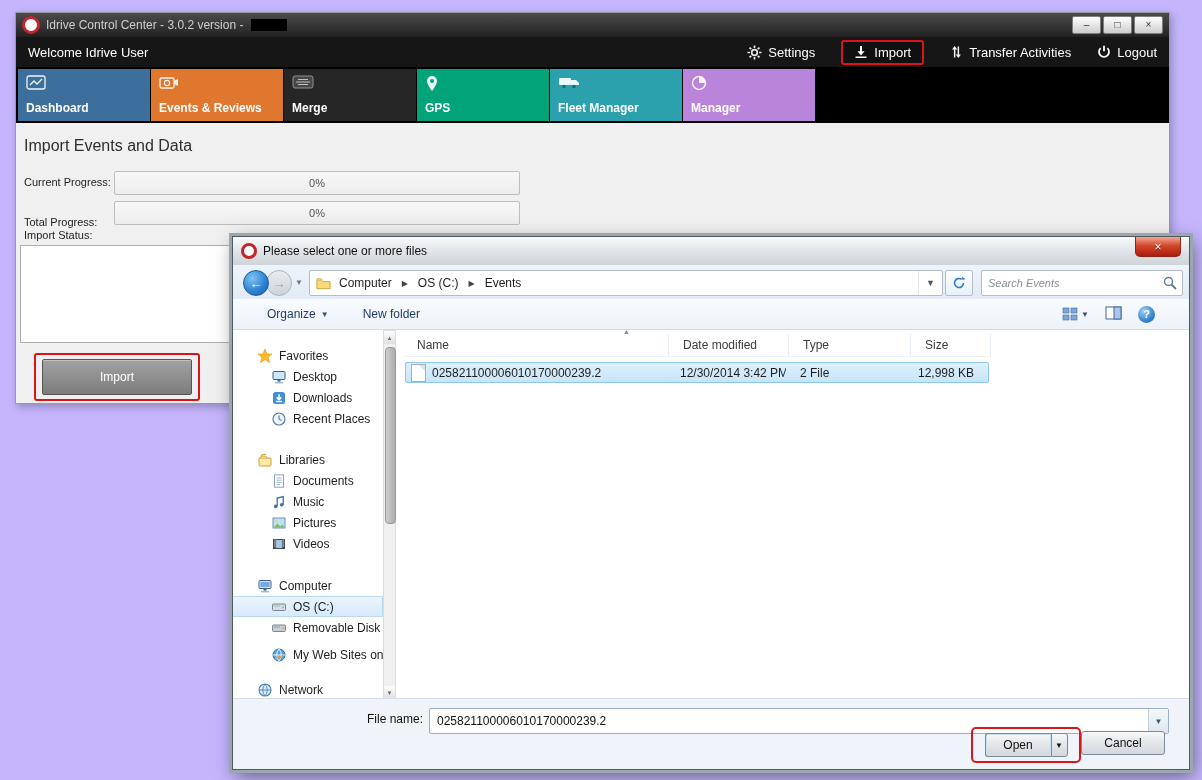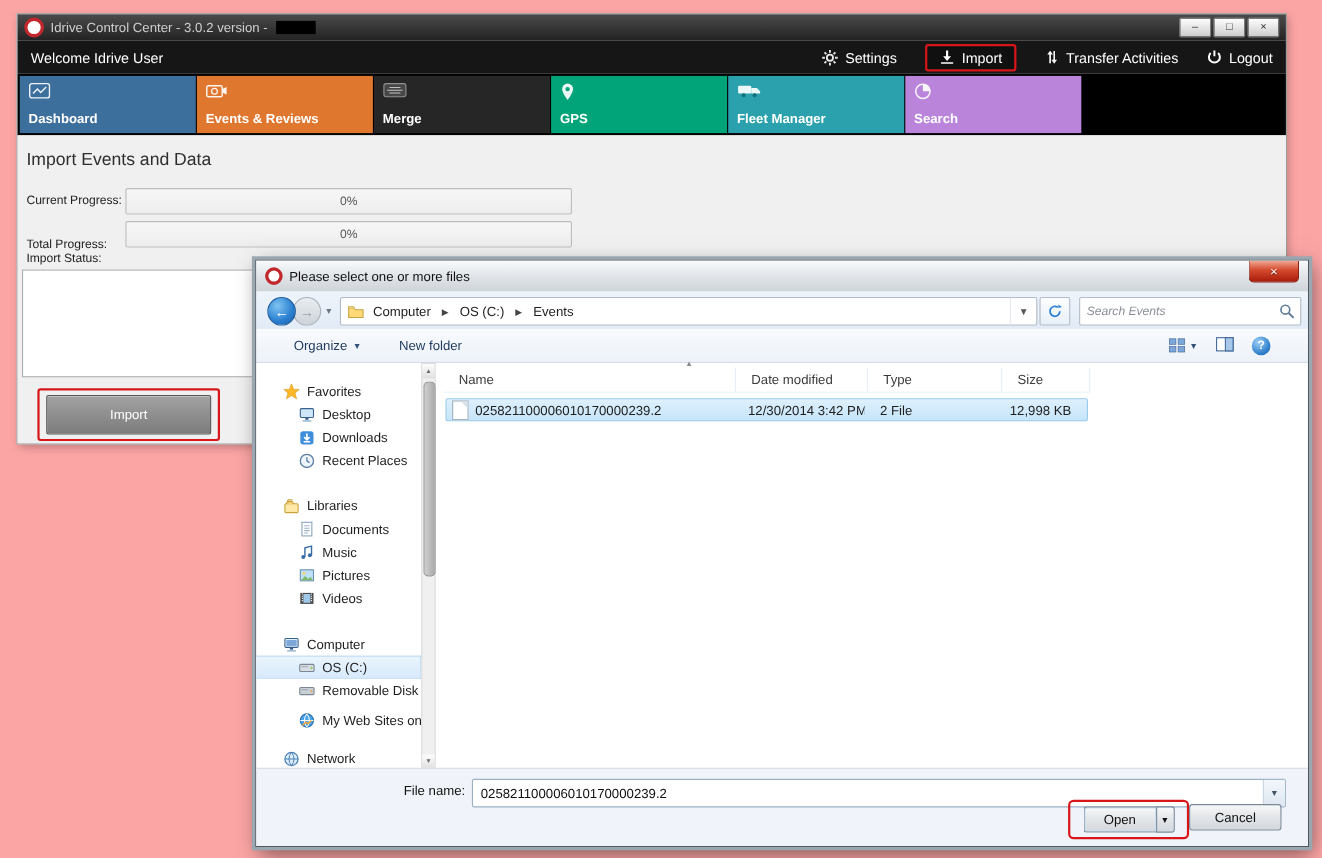--- a/index.html
+++ b/index.html
@@ -1,29 +1,29 @@
 <!DOCTYPE html>
 <html><head>
 <meta charset="utf-8">
 <style>
   html,body{margin:0;padding:0;background:#fff;font-family:"Liberation Sans","DejaVu Sans",sans-serif;}
-  .stage{position:relative;width:1202px;height:780px;background:#fca5a5;overflow:hidden;}
+  .stage{position:relative;width:1202px;height:780px;background:#c4b5fd;overflow:hidden;}
   
   .mw{position:absolute;left:15px;top:12px;width:1153px;height:390px;background:#f0f0f0;border:1px solid #9a9a9a;box-shadow:2px 3px 8px rgba(0,0,0,.25);}
   .mw-title{height:24px;background:linear-gradient(#4b4b4b,#222);display:flex;align-items:center;padding:0 6px;color:#cfcfcf;font-size:12px;}
   .logo{width:12px;height:12px;border:3px solid #c2272d;border-radius:50%;background:#fff;margin-right:6px;flex:none;}
   .redact{width:36px;height:12px;background:#000;margin-left:8px;}
   .winbtns{margin-left:auto;display:flex;}
   .wbtn{width:27px;height:16px;background:linear-gradient(#fefefe,#cdcdcd);border:1px solid #7e7e7e;border-radius:2px;margin-left:2px;display:flex;align-items:center;justify-content:center;font-size:10px;color:#333;line-height:1;}
   .mw-menu{height:30px;background:#161616;display:flex;align-items:center;color:#fff;font-size:13px;padding:0 12px;}
   .menu-right{margin-left:auto;display:flex;align-items:center;gap:26px;}
   .mitem{display:flex;align-items:center;gap:6px;cursor:pointer;white-space:nowrap;}
   .hl-import{border:2px solid #d8161a;border-radius:3px;padding:3px 11px;background:#101010;}
   .tilestrip{height:56px;background:#000;display:flex;gap:1px;padding:2px;box-sizing:border-box;}
-  .tile{width:160px;height:52px;position:relative;color:#fff;flex:none;}
+  .tile{width:132px;height:52px;position:relative;color:#fff;flex:none;}
   .tile .tlabel{position:absolute;left:8px;bottom:6px;font-size:12px;font-weight:bold;}
   .tile .ticon{position:absolute;left:8px;top:6px;opacity:.92;}
   .mw-content{position:relative;height:280px;background:#f0f0f0;font-size:11px;color:#222;}
   .heading{position:absolute;left:8px;top:14px;font-size:16px;color:#2e2e2e;}
   .flabel{position:absolute;left:8px;font-size:11px;color:#222;}
   .pbar{position:absolute;left:98px;width:404px;height:22px;background:linear-gradient(#f7f7f7,#ededed);border:1px solid #bdbdbd;border-radius:2px;display:flex;align-items:center;justify-content:center;font-size:11px;color:#555;}
   .statusbox{position:absolute;left:4px;top:122px;width:500px;height:96px;background:#fff;border:1px solid #adadad;}
   .imp-annot{position:absolute;left:18px;top:230px;width:162px;height:44px;border:2px solid #d8161a;border-radius:3px;display:flex;align-items:center;justify-content:center;}
   .imp-btn{width:148px;height:34px;background:linear-gradient(#a2a2a2,#7c7c7c);border:1px solid #555;border-radius:2px;color:#fff;font-size:12px;display:flex;align-items:center;justify-content:center;box-shadow:inset 0 1px 0 rgba(255,255,255,.35);}
   
@@ -169,21 +169,21 @@
             <circle cx="6" cy="11.5" r="1.8" fill="#0e6d76"></circle>
             <circle cx="16" cy="11.5" r="1.8" fill="#0e6d76"></circle>
           </svg>
         <span class="tlabel">Fleet Manager</span>
       </div>
       <div class="tile" style="background: rgb(186, 132, 218);">
         <svg class="ticon" width="16" height="16" viewBox="0 0 16 16">
             <circle cx="8" cy="8" r="6.5" fill="none" stroke="#fff" stroke-width="1.4"></circle>
             <path d="M8 8V1.5A6.5 6.5 0 0 1 14.5 8z" fill="#fff"></path>
           </svg>
-        <span class="tlabel">Search</span>
+        <span class="tlabel">Manager</span>
       </div>
     </div>
 
     <div class="mw-content">
       <div class="heading">Import Events and Data</div>
 
       <div class="flabel" style="top:53px;">Current Progress:</div>
       <div class="pbar" style="top:48px;">
         <span>0%</span>
       </div>

